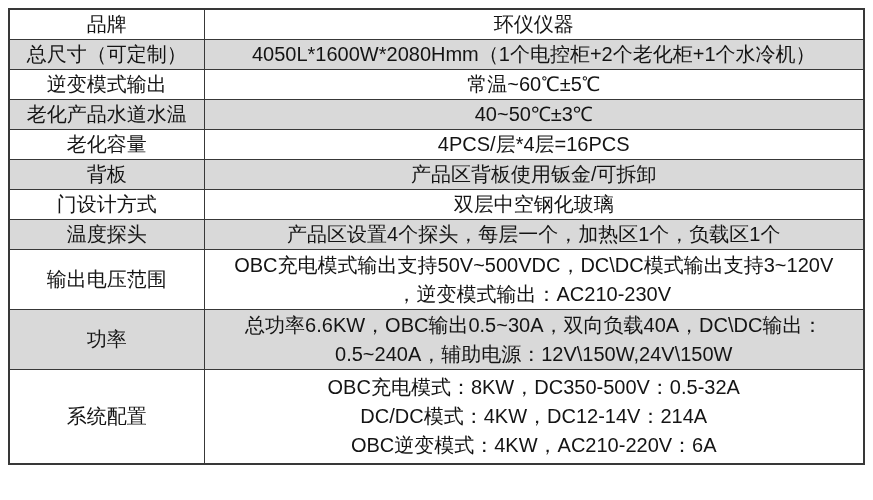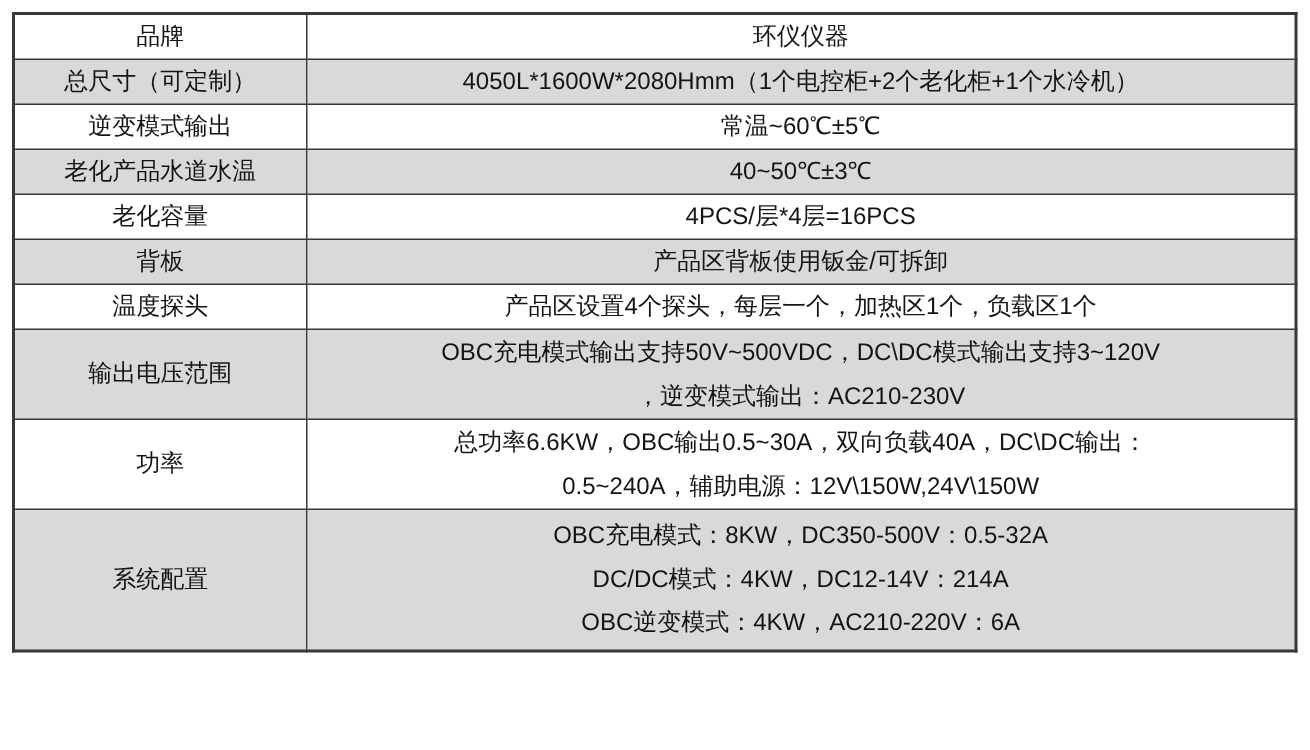--- a/index.html
+++ b/index.html
@@ -14,21 +14,21 @@
     position: absolute;
     left: 8px;
     top: 8px;
     width: 857px;
   }
   table.spec-table {
     border-collapse: collapse;
     table-layout: fixed;
     width: 100%;
     font-family: "Liberation Sans", sans-serif;
-    font-size: 16px;
+    font-size: 20px;
     color: #141414;
     border: 2.5px solid #383838;
   }
   table.spec-table td {
     border: 1.5px solid #383838;
     text-align: center;
     vertical-align: middle;
     padding: 0 4px;
     white-space: pre-line;
     line-height: 29px;
@@ -69,20 +69,24 @@
       </tr>
       <tr class="spec-row">
         <td>老化容量</td>
         <td>4PCS/层*4层=16PCS</td>
       </tr>
       <tr class="spec-row">
         <td>背板</td>
         <td>产品区背板使用钣金/可拆卸</td>
       </tr>
       <tr class="spec-row">
+        <td>门设计方式</td>
+        <td>双层中空钢化玻璃</td>
+      </tr>
+      <tr class="spec-row">
         <td>温度探头</td>
         <td>产品区设置4个探头，每层一个，加热区1个，负载区1个</td>
       </tr>
       <tr class="spec-row tall-2">
         <td>输出电压范围</td>
         <td>OBC充电模式输出支持50V~500VDC，DC\DC模式输出支持3~120V
 ，逆变模式输出：AC210-230V</td>
       </tr>
       <tr class="spec-row tall-2">
         <td>功率</td>

